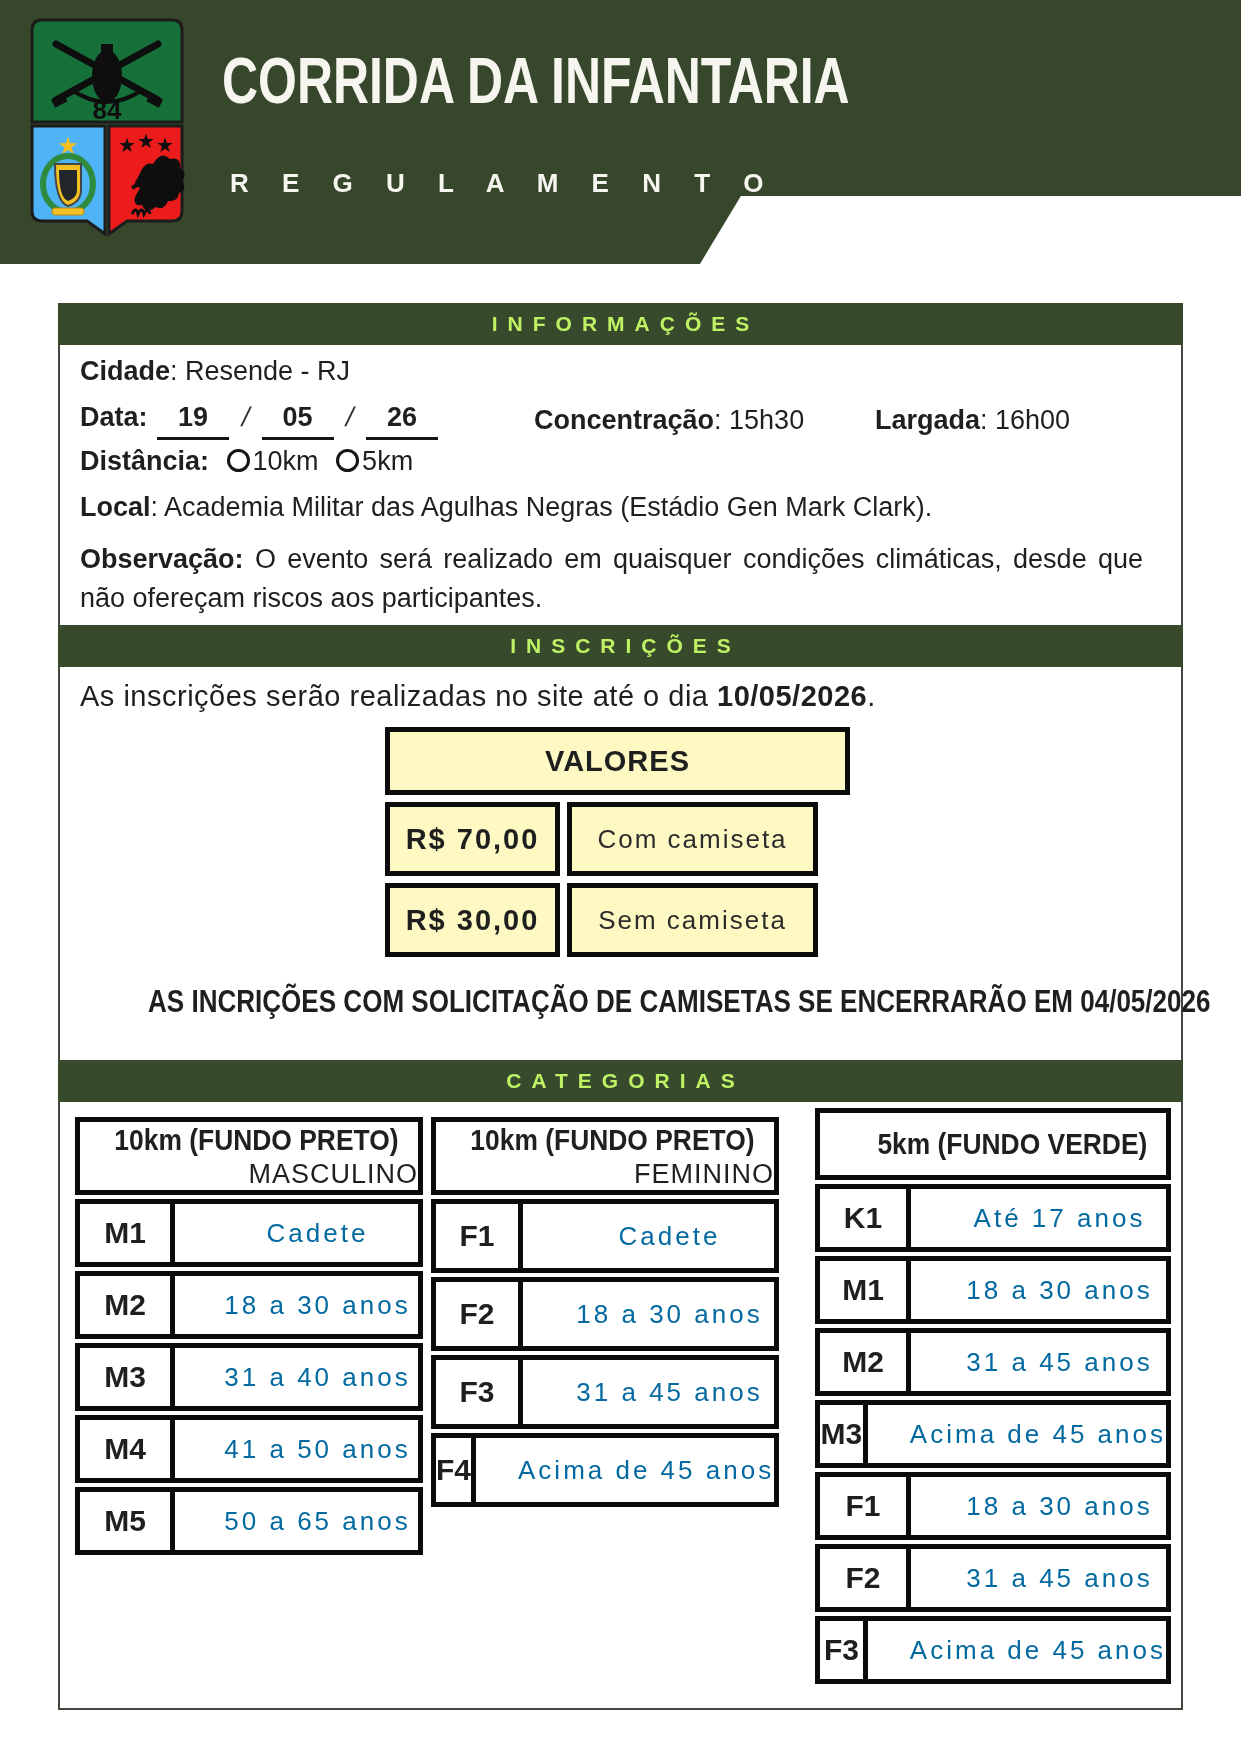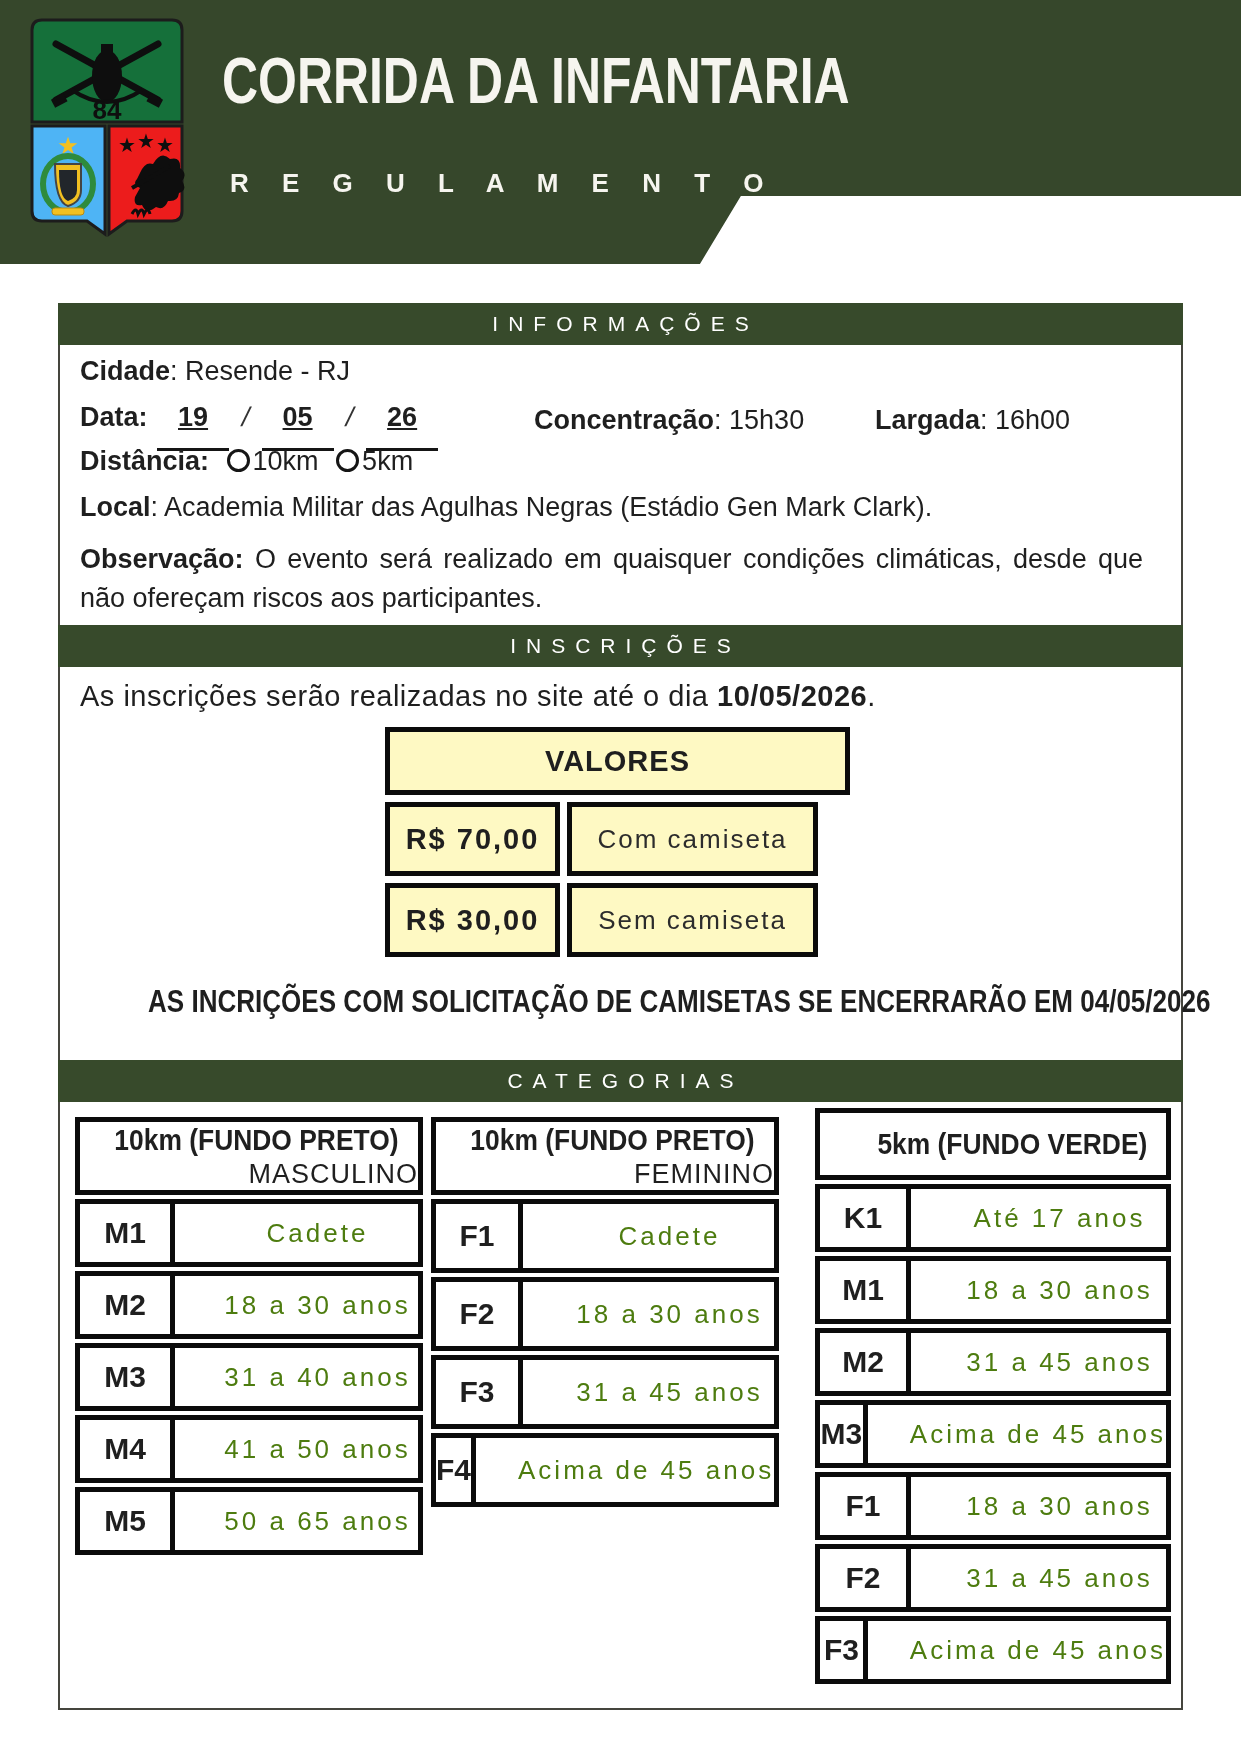--- a/index.html
+++ b/index.html
@@ -23,42 +23,42 @@
     position:absolute; left:230px; top:168px; color:#f6f5ef;
     font-size:26px; font-weight:bold; letter-spacing:13px; white-space:nowrap;
   }
   
   .content-frame{
     position:absolute; left:58px; top:303px; width:1125px; height:1407px;
     border:2px solid #45453e; border-top:none; background:#fff; box-sizing:border-box;
   }
   .bar{
     position:absolute; left:58px; width:1125px; height:42px; background:#374a2b;
-    color:#ffffff; font-weight:normal; font-size:21px; letter-spacing:10px;
+    color:#bef264; font-weight:bold; font-size:21px; letter-spacing:10px;
     display:flex; align-items:center; justify-content:center; padding-left:10px; box-sizing:border-box;
   }
   .bar-info{top:303px;}
   .bar-insc{top:625px;}
   .bar-cat{top:1060px;}
   
   .line{position:absolute; font-size:27px; white-space:nowrap;}
   .lbl{font-weight:bold;}
   .l-cidade{left:80px; top:356px;}
   .l-data{left:80px; top:402px;}
   .l-conc{left:534px; top:405px;}
   .l-larg{left:875px; top:405px;}
   .l-dist{left:80px; top:446px;}
   .l-local{left:80px; top:492px;}
   .obs{
     position:absolute; left:80px; top:540px; width:1063px; font-size:27px; line-height:39px;
     text-align:justify;
   }
   .slot{
     display:inline-block; width:72px; text-align:center; border-bottom:3px solid #151515;
-    font-weight:bold; margin:0 2px; padding-bottom:15px;text-decoration:underline;
+    font-weight:bold; margin:0 2px; padding-bottom:4px;
   }
   .slash{display:inline-block; margin:0 3px; transform:skewX(-12deg); color:#333;}
   .radio{
     display:inline-block; width:17px; height:17px; border:3px solid #151515; border-radius:50%;
     vertical-align:-2px; margin:0 3px 0 10px; background:#fff;
   }
   
   .insc-intro{position:absolute; left:80px; top:680px; font-size:29px; letter-spacing:0.5px;}
   .vt{position:absolute; left:385px; top:727px; width:465px;}
   .vt-box{border:5px solid #0b0b0b; box-sizing:border-box; background:#fef9c3; display:flex; align-items:center; justify-content:center;}
@@ -81,21 +81,21 @@
   .cat-sub{font-size:27px; letter-spacing:1px; margin-top:2px;}
   .cat-row{
     display:flex; border:5px solid #0b0b0b; box-sizing:border-box; background:#fff; margin-bottom:4px;
   }
   .cat-code{
     border-right:5px solid #0b0b0b; box-sizing:border-box; display:flex; align-items:center; justify-content:center;
     font-weight:bold; font-size:30px;
   }
   .cat-val{
     flex:1; display:flex; align-items:center; justify-content:center;
-    font-size:26px; letter-spacing:3px; color:#4d7c0f; white-space:nowrap;padding-left:42px;
+    font-size:26px; letter-spacing:3px; color:#0369a1; white-space:nowrap;padding-left:42px;
   }
   .t-masc{left:75px; top:1117px; width:348px;}
   .t-masc .cat-header{width:348px; height:78px;}
   .t-masc .cat-row{width:348px; height:68px;}
   .t-masc .cat-code{width:95px;}
   .t-fem{left:431px; top:1117px; width:348px;}
   .t-fem .cat-header{width:348px; height:78px;}
   .t-fem .cat-row{width:348px; height:74px;}
   .t-fem .cat-code{width:87px;}
   .t-5km{left:815px; top:1108px; width:356px;}

